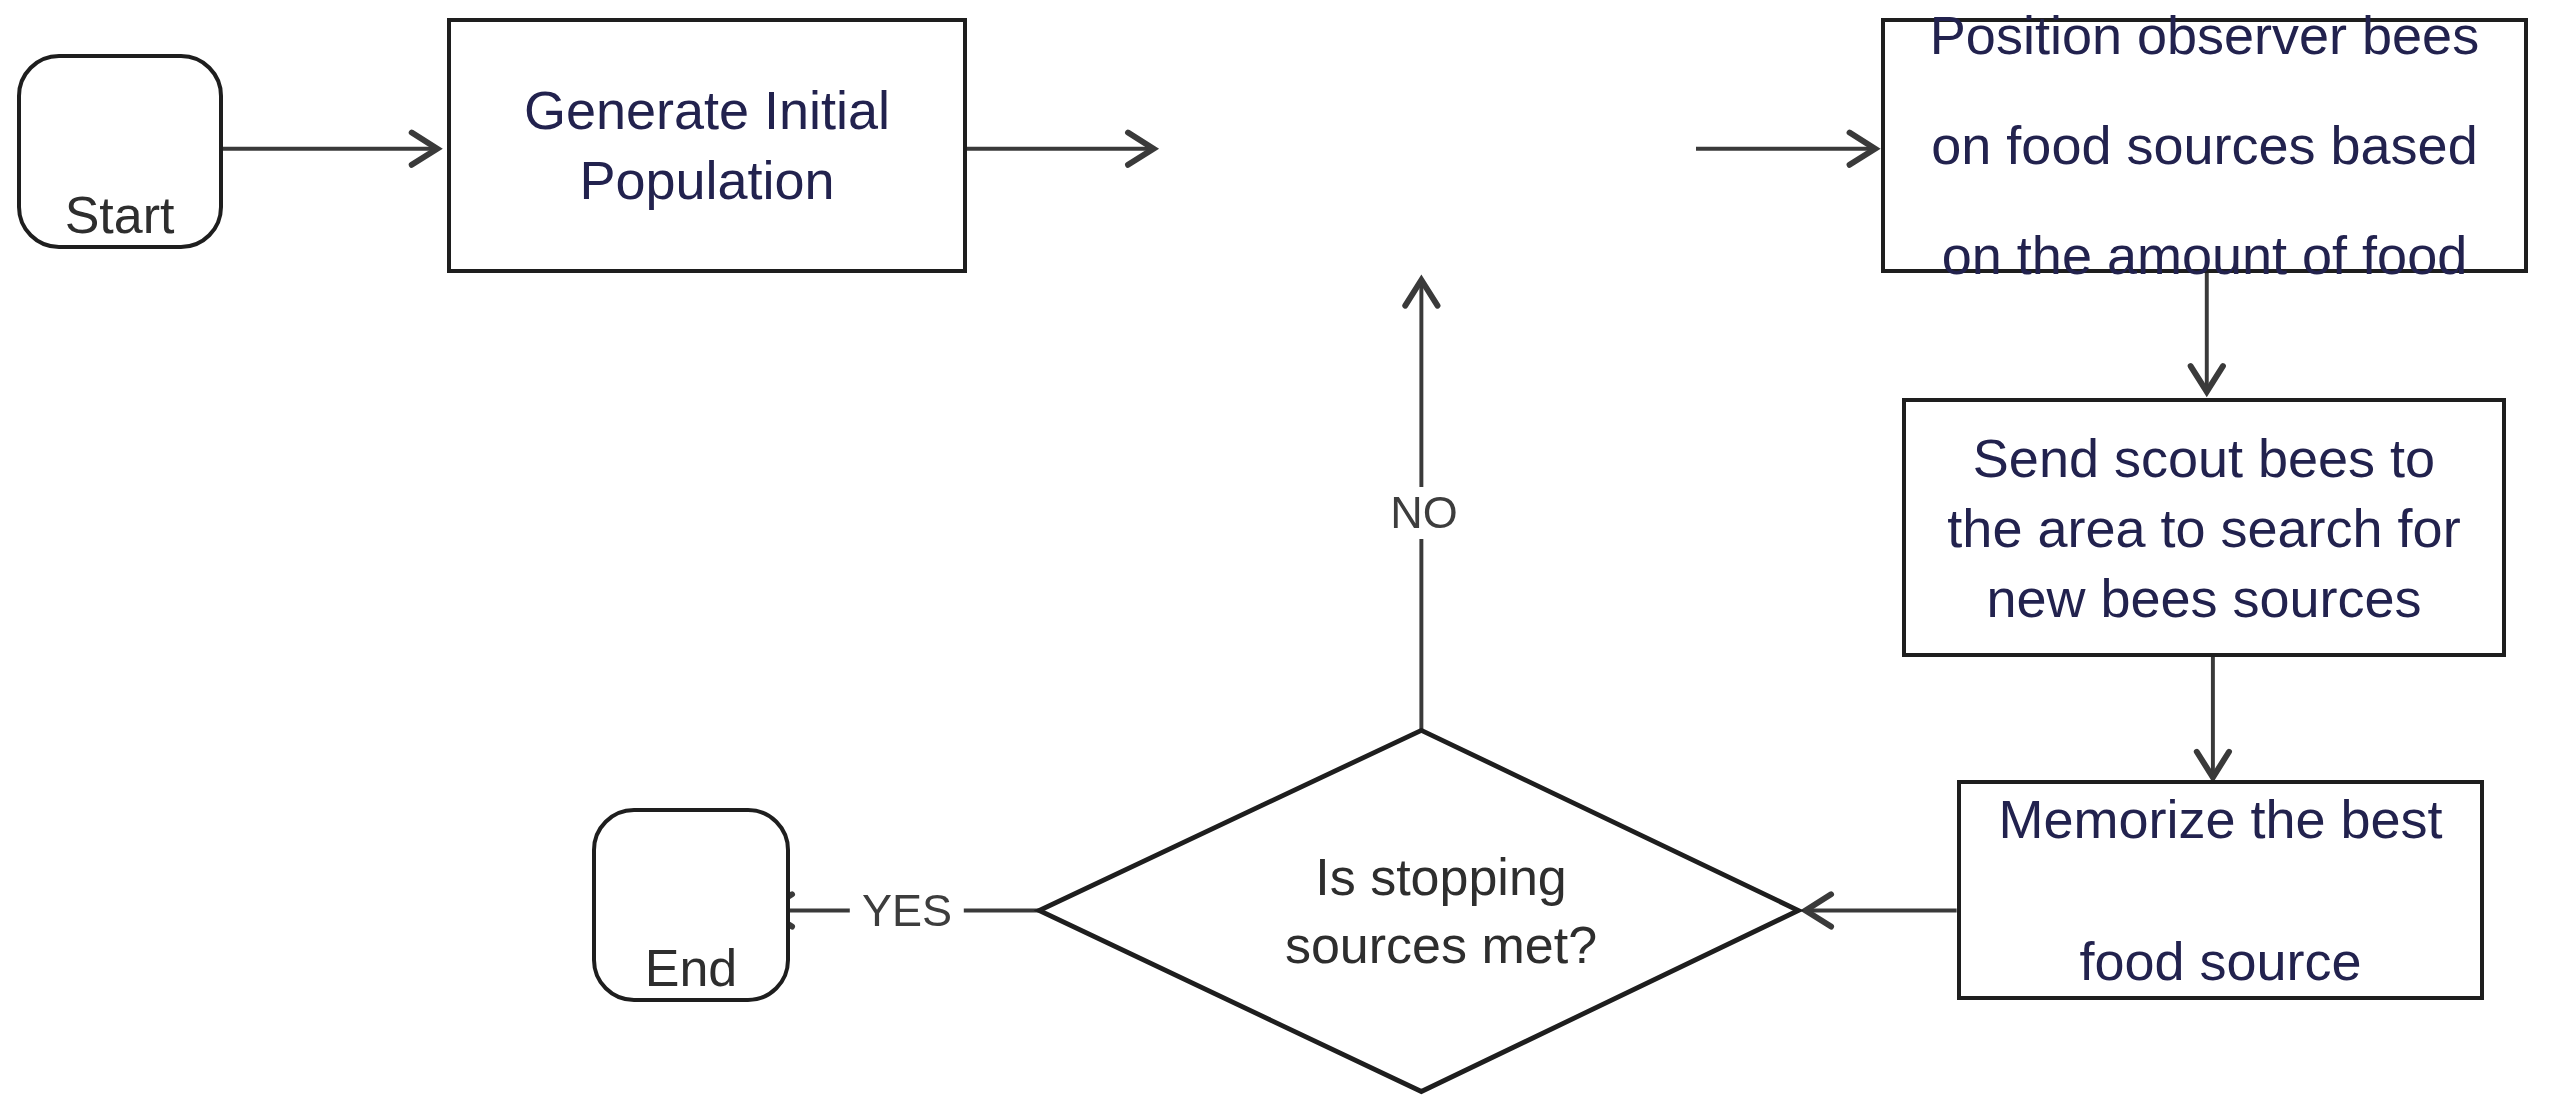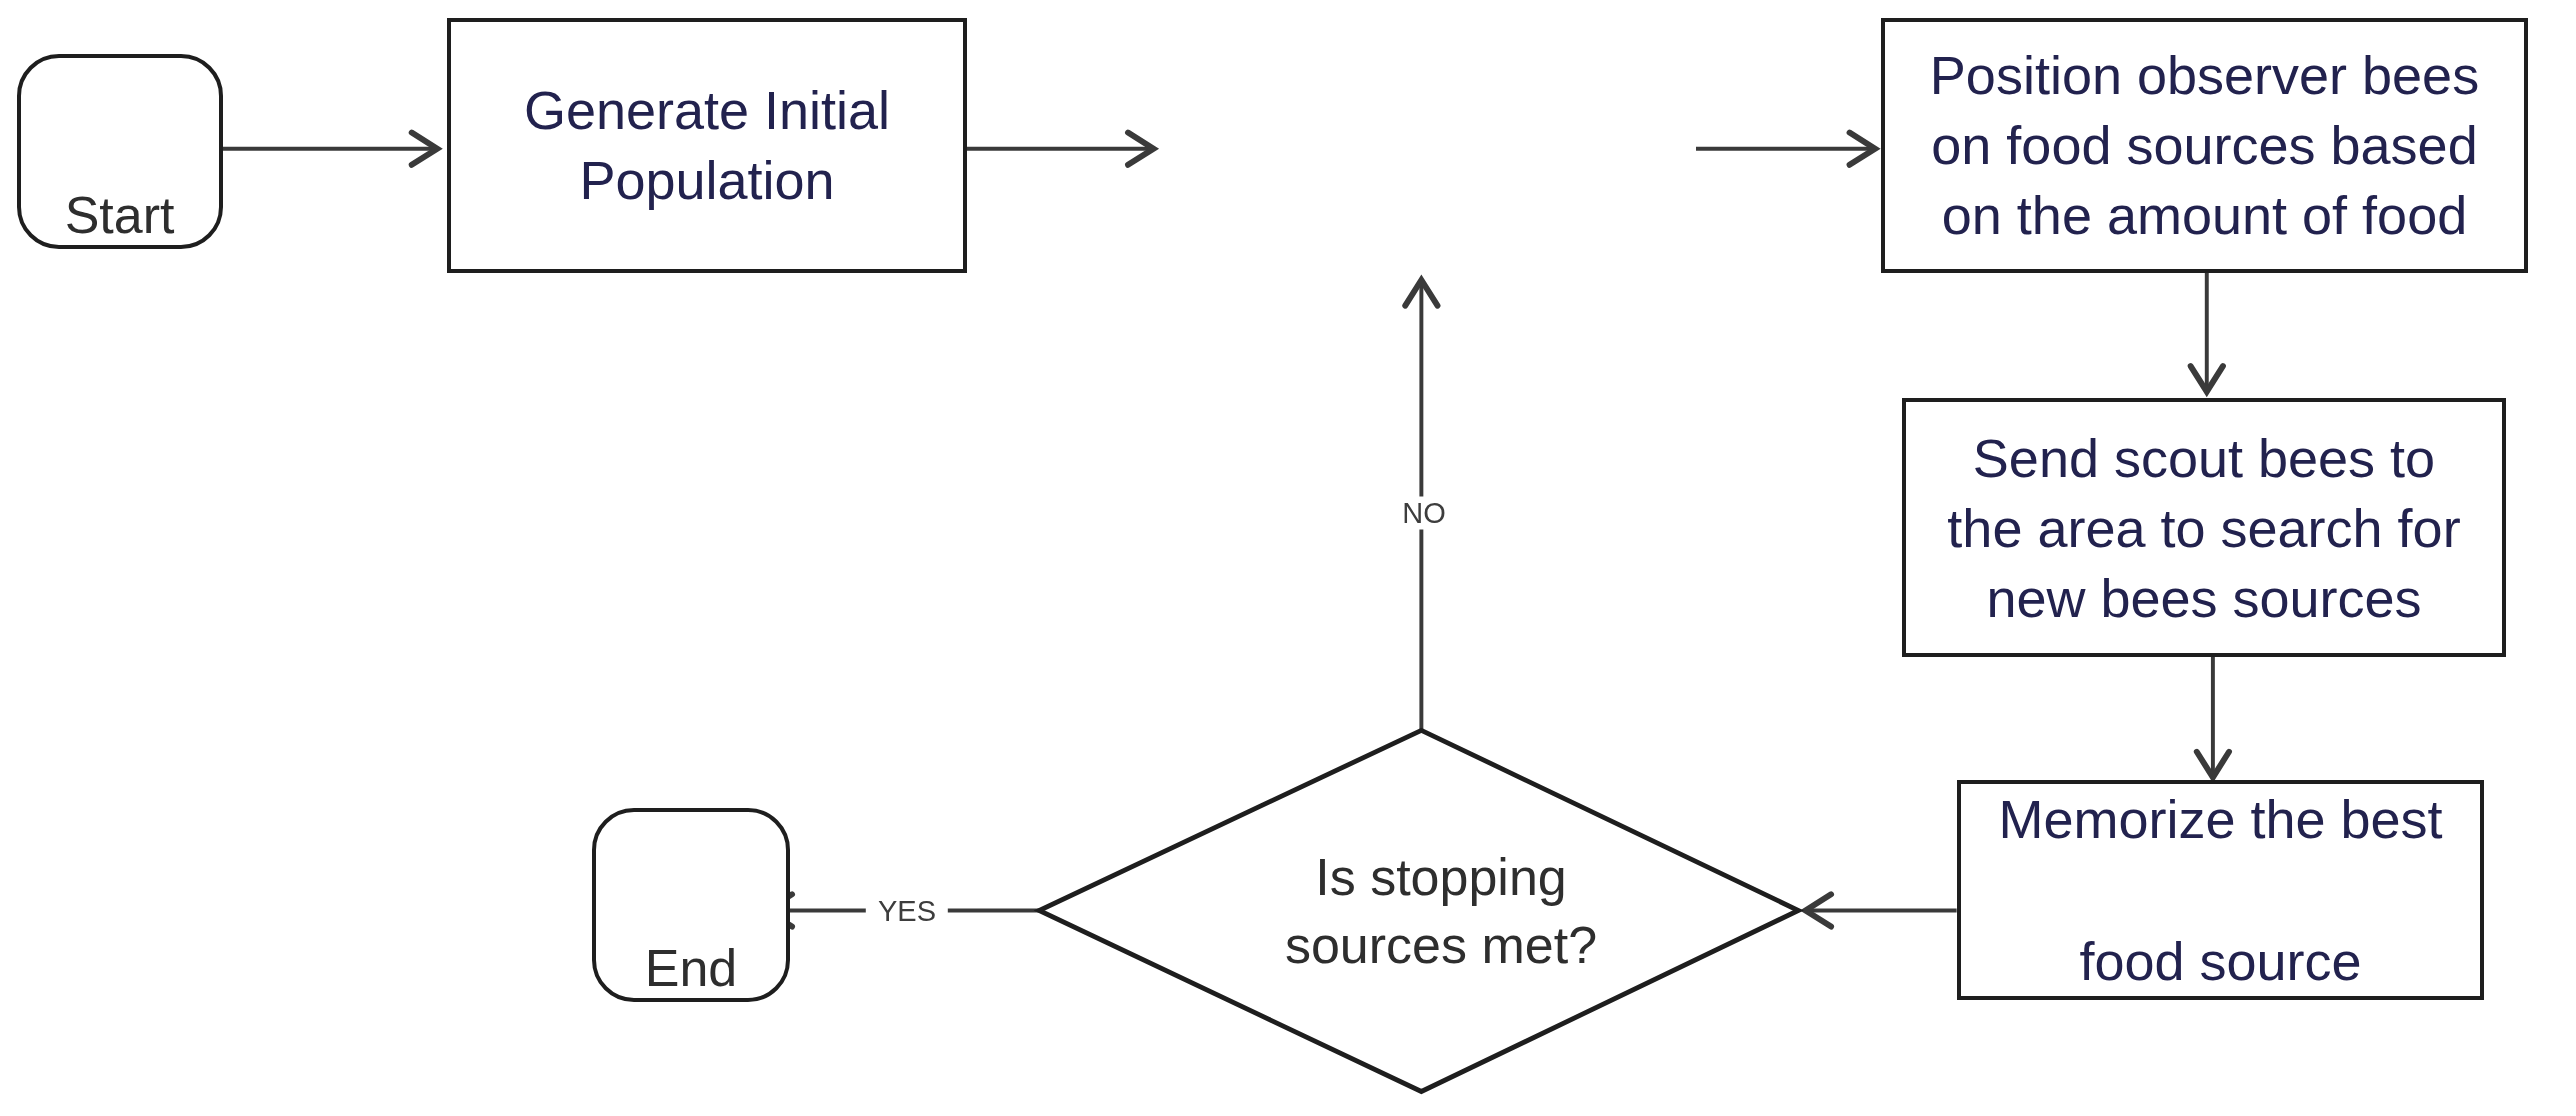--- a/index.html
+++ b/index.html
@@ -69,30 +69,30 @@
     color:var(--decision-text);
     font-size:52px;
     line-height:68px;
     background:transparent;
   }
   .decision-label .line{white-space:nowrap;margin-left:44px;}
   .edge-label{
     position:absolute;
     transform:translate(-50%,-50%);
     color:var(--edge-label-text);
-    font-size:29px;
+    font-size:45px;
     background:var(--background);
     padding:0 12.2px;
     white-space:nowrap;
   }
   
   .n-start{left:16.6px;top:54px;width:206px;height:195px;}
   .n-generate{left:447px;top:17.5px;width:520px;height:255px;}
   .n-employed{left:1159px;top:17.5px;width:537px;height:255px;}
-  .n-observer{left:1881px;top:17.5px;width:647px;height:255px;}
+  .n-observer{left:1881px;top:17.5px;width:647px;height:255px;gap:40px;}
   .n-scout{left:1902px;top:398px;width:604px;height:259px;}
   .n-memorize{left:1957px;top:780px;width:527px;height:220px;justify-content:space-between;}
   .n-end{left:562px;top:808px;width:198px;height:194px;margin-left:30px;}
   .l-decision{left:1419px;top:911px;}
   .l-yes{left:907px;top:911px;}
   .l-no{left:1424px;top:513px;}
 </style>
 </head>
 <body>
 

